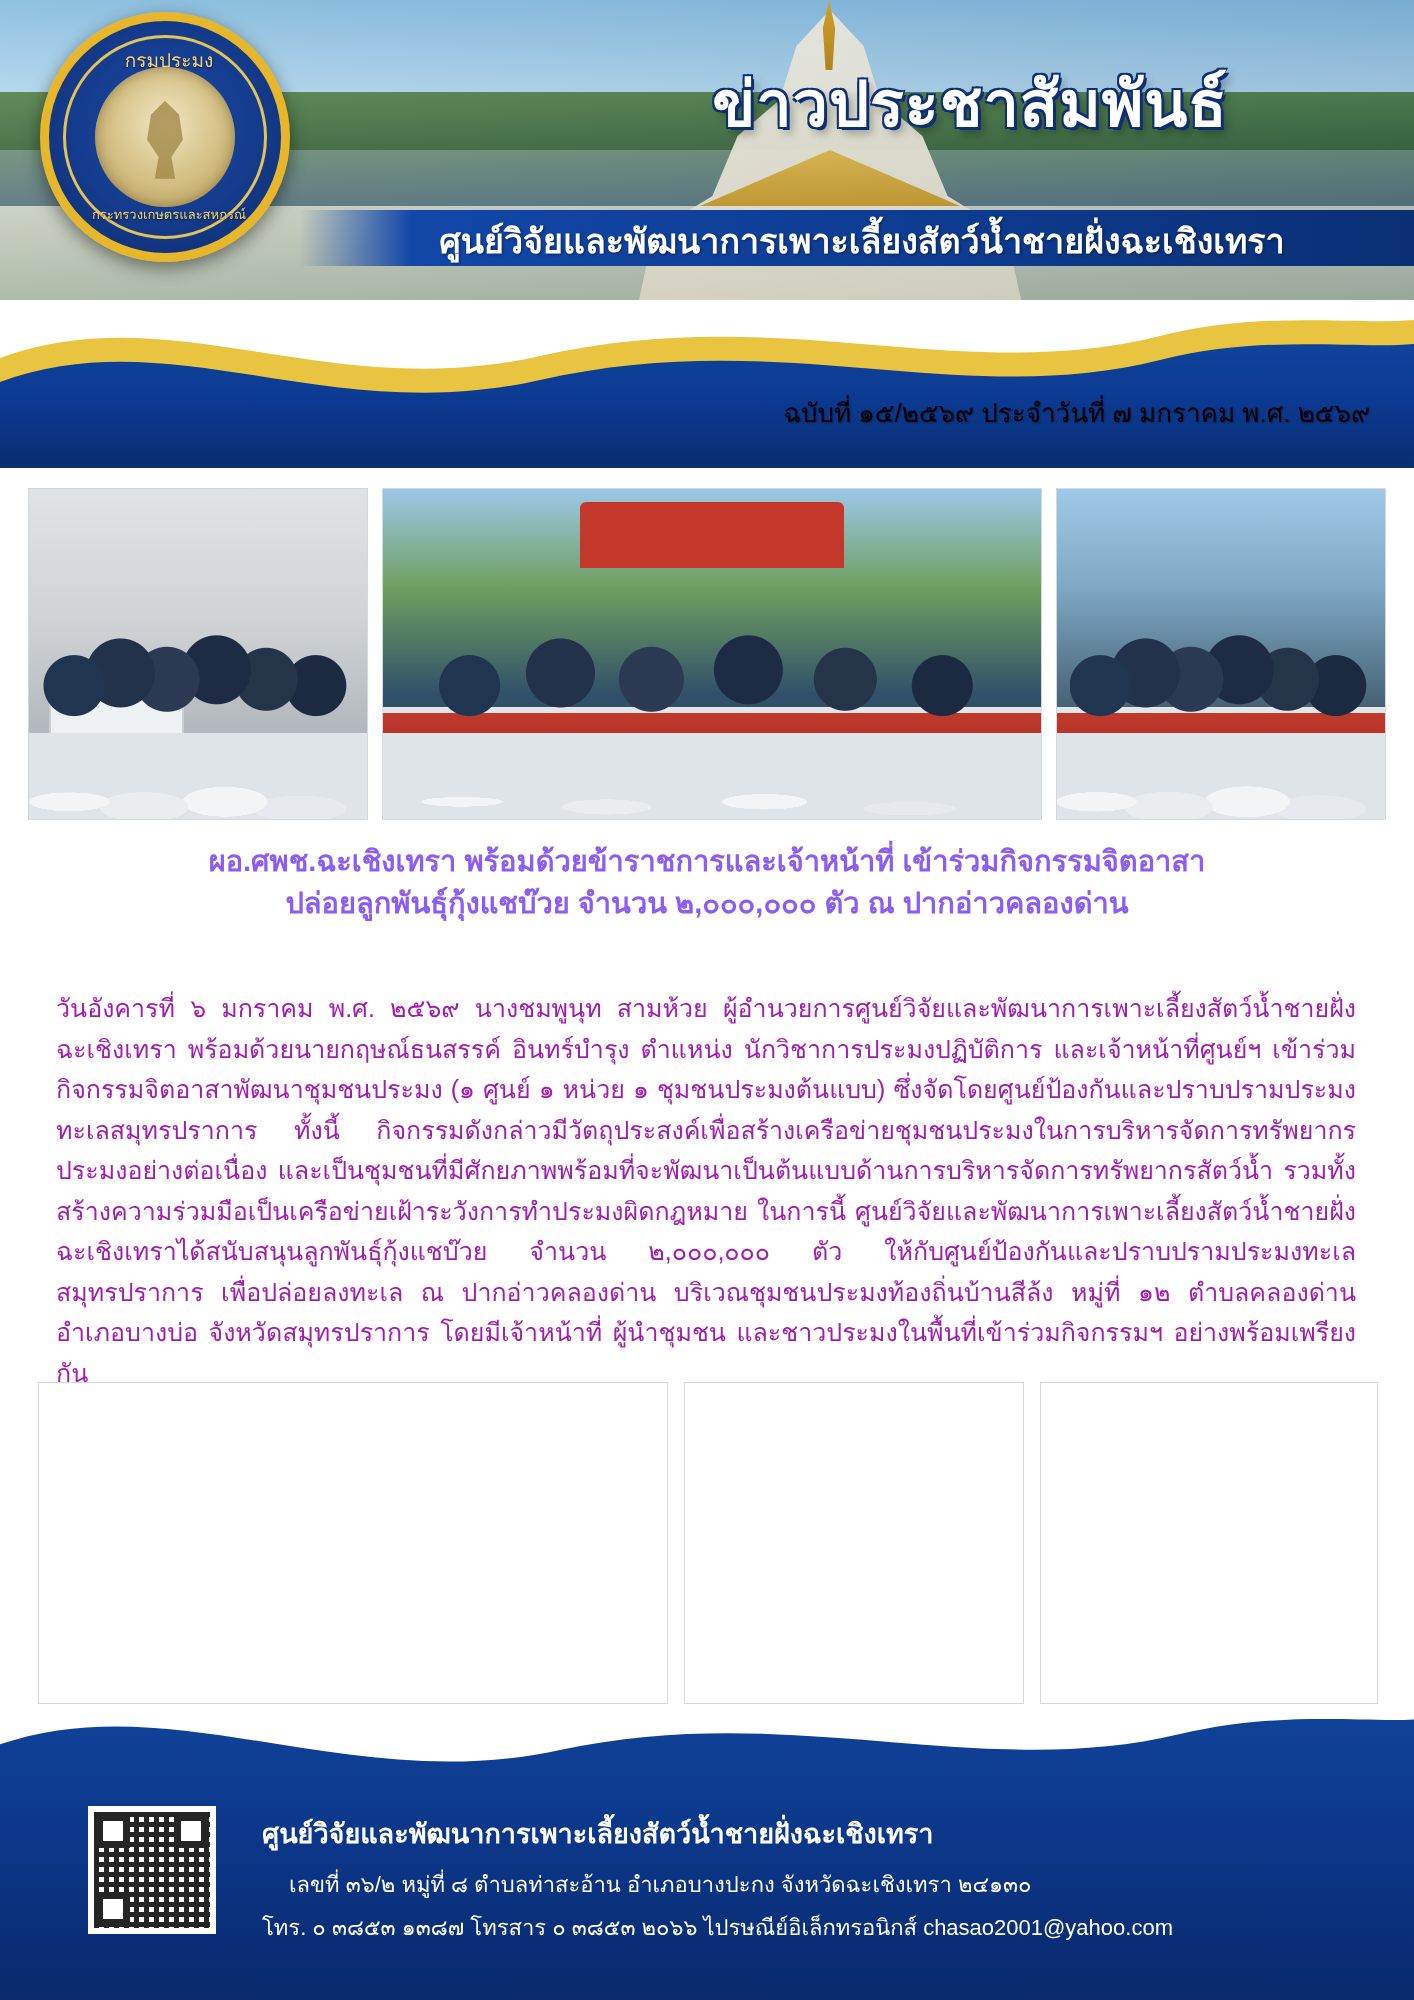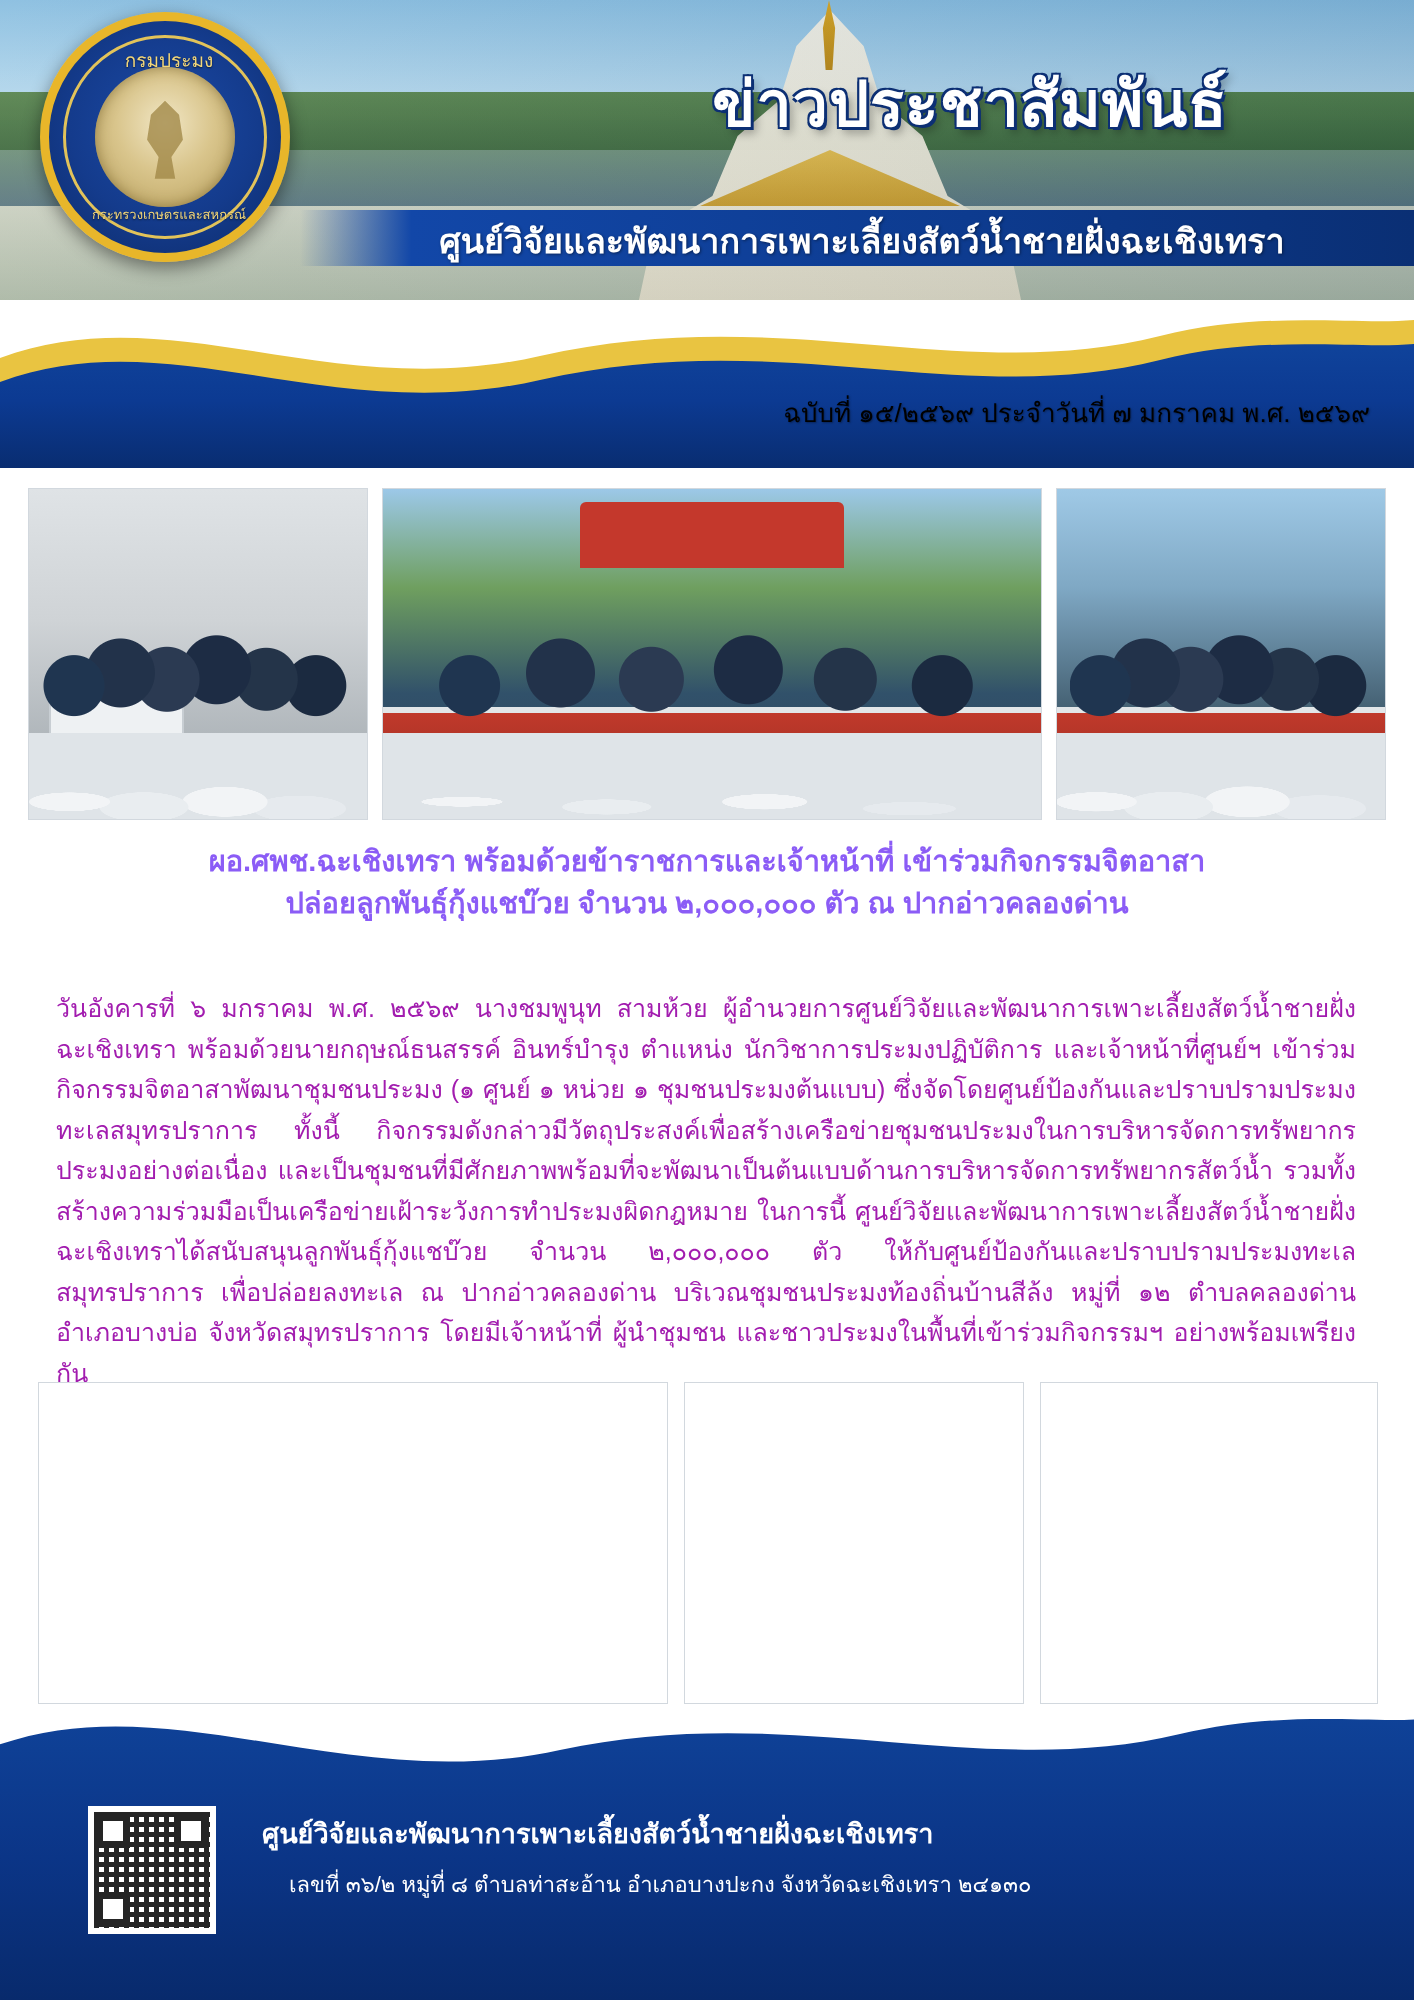--- a/index.html
+++ b/index.html
@@ -405,15 +405,16 @@
     <div class="grid">
       <div class="eye e1"></div>
       <div class="eye e2"></div>
       <div class="eye e3"></div>
     </div>
   </div>
 
   <div class="footer-text">
     <div class="f-line1">ศูนย์วิจัยและพัฒนาการเพาะเลี้ยงสัตว์น้ำชายฝั่งฉะเชิงเทรา</div>
     <div class="f-line2">เลขที่ ๓๖/๒ หมู่ที่ ๘ ตำบลท่าสะอ้าน อำเภอบางปะกง จังหวัดฉะเชิงเทรา ๒๔๑๓๐</div>
+    <div class="f-line3">โทร. ๐ ๓๘๕๓ ๑๓๘๗ โทรสาร ๐ ๓๘๕๓ ๒๐๖๖ ไปรษณีย์อิเล็กทรอนิกส์ chasao2001@yahoo.com</div>
   </div>
 
 </div>
 
 </body></html>

